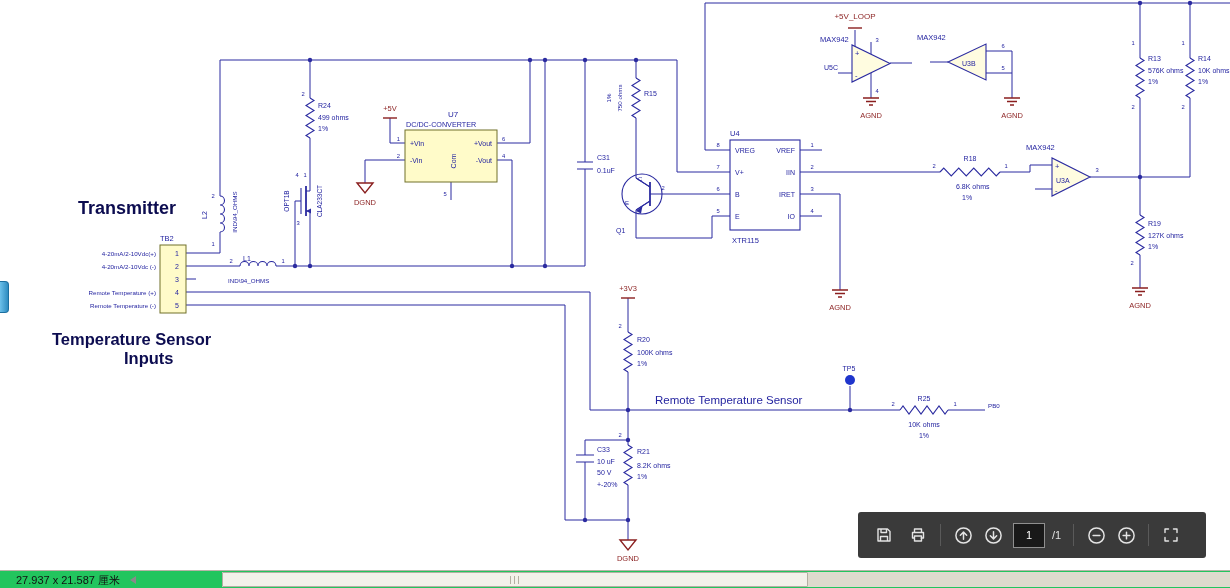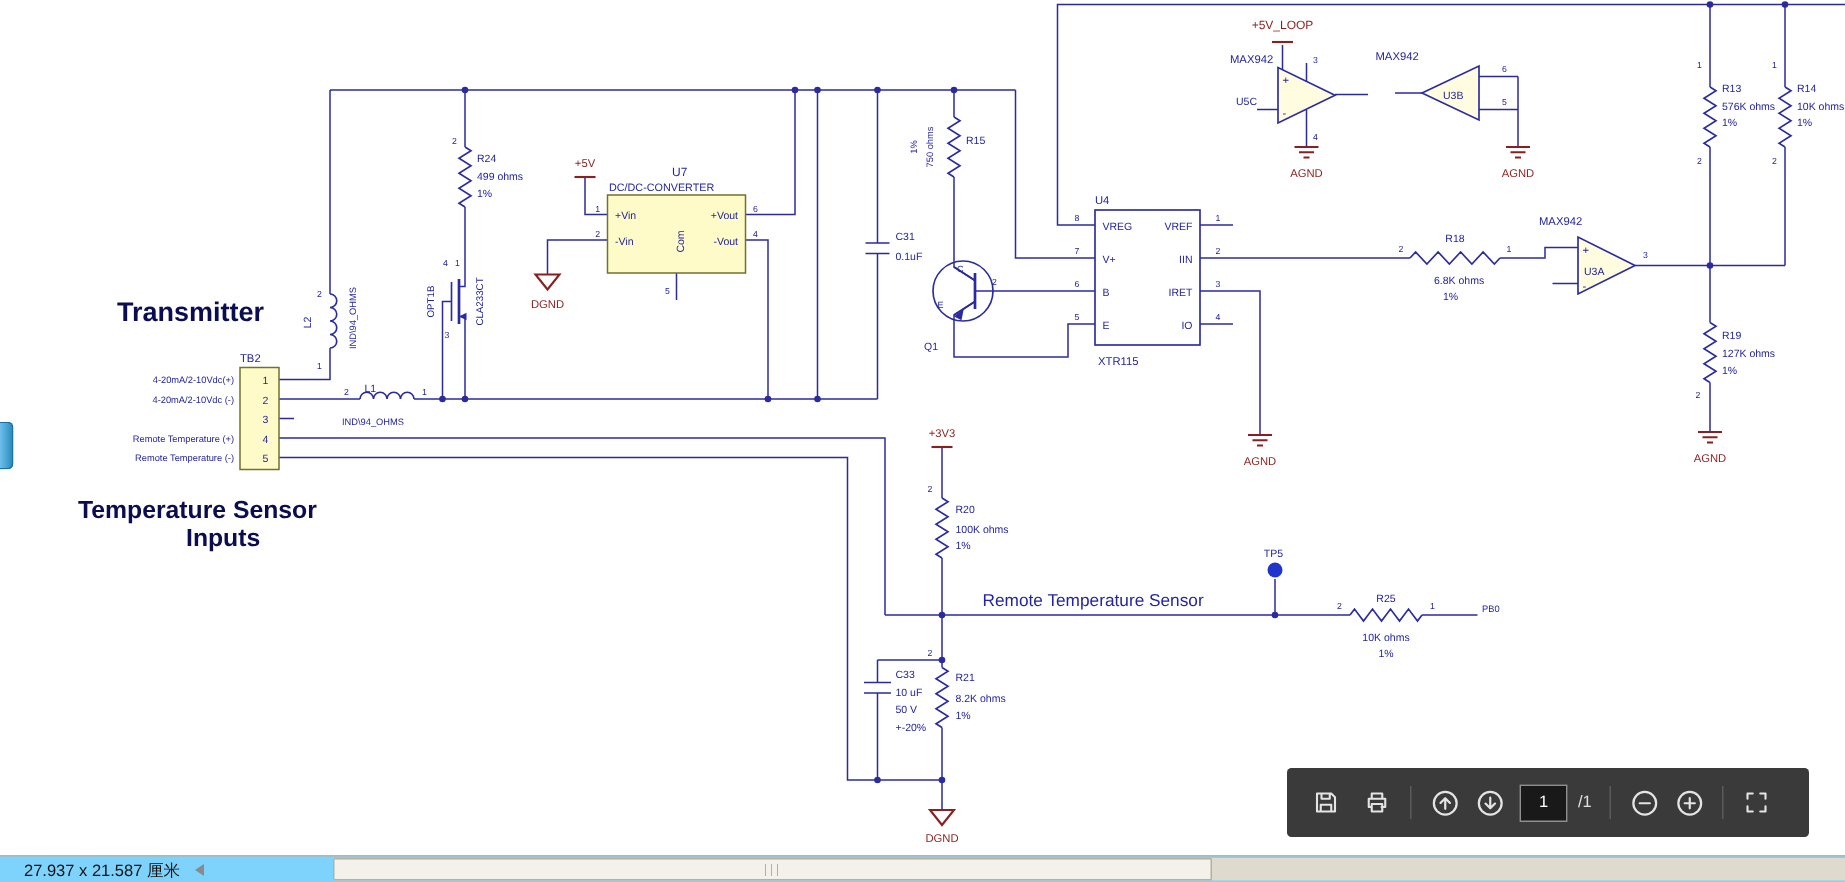--- a/index.html
+++ b/index.html
@@ -46,21 +46,21 @@
   .page-box {
     width:30px; height:23px; background:#191919; border:1px solid #8f8f8f;
     color:#ffffff; display:flex; align-items:center; justify-content:center;
     font-size:11px; margin-left:6px; flex:none;
   }
   .page-total { color:#e0e0e0; font-size:11px; margin-left:7px; flex:none; }
 
   
   .status-bar {
     position:absolute; left:0; bottom:0; width:1230px; height:18px;
-    background:#7dd3fc; border-top:1px solid #b8b4a8; box-sizing:border-box;
+    background:#22c55e; border-top:1px solid #b8b4a8; box-sizing:border-box;
   }
   .dim-text {
     position:absolute; left:16px; top:2px; font-size:11px; color:#111111;
   }
   .pane-arrow {
     position:absolute; left:130px; top:5px; width:0; height:0;
     border-top:4px solid transparent; border-bottom:4px solid transparent;
     border-right:6px solid #8a8a8a;
   }
   .hscroll {

